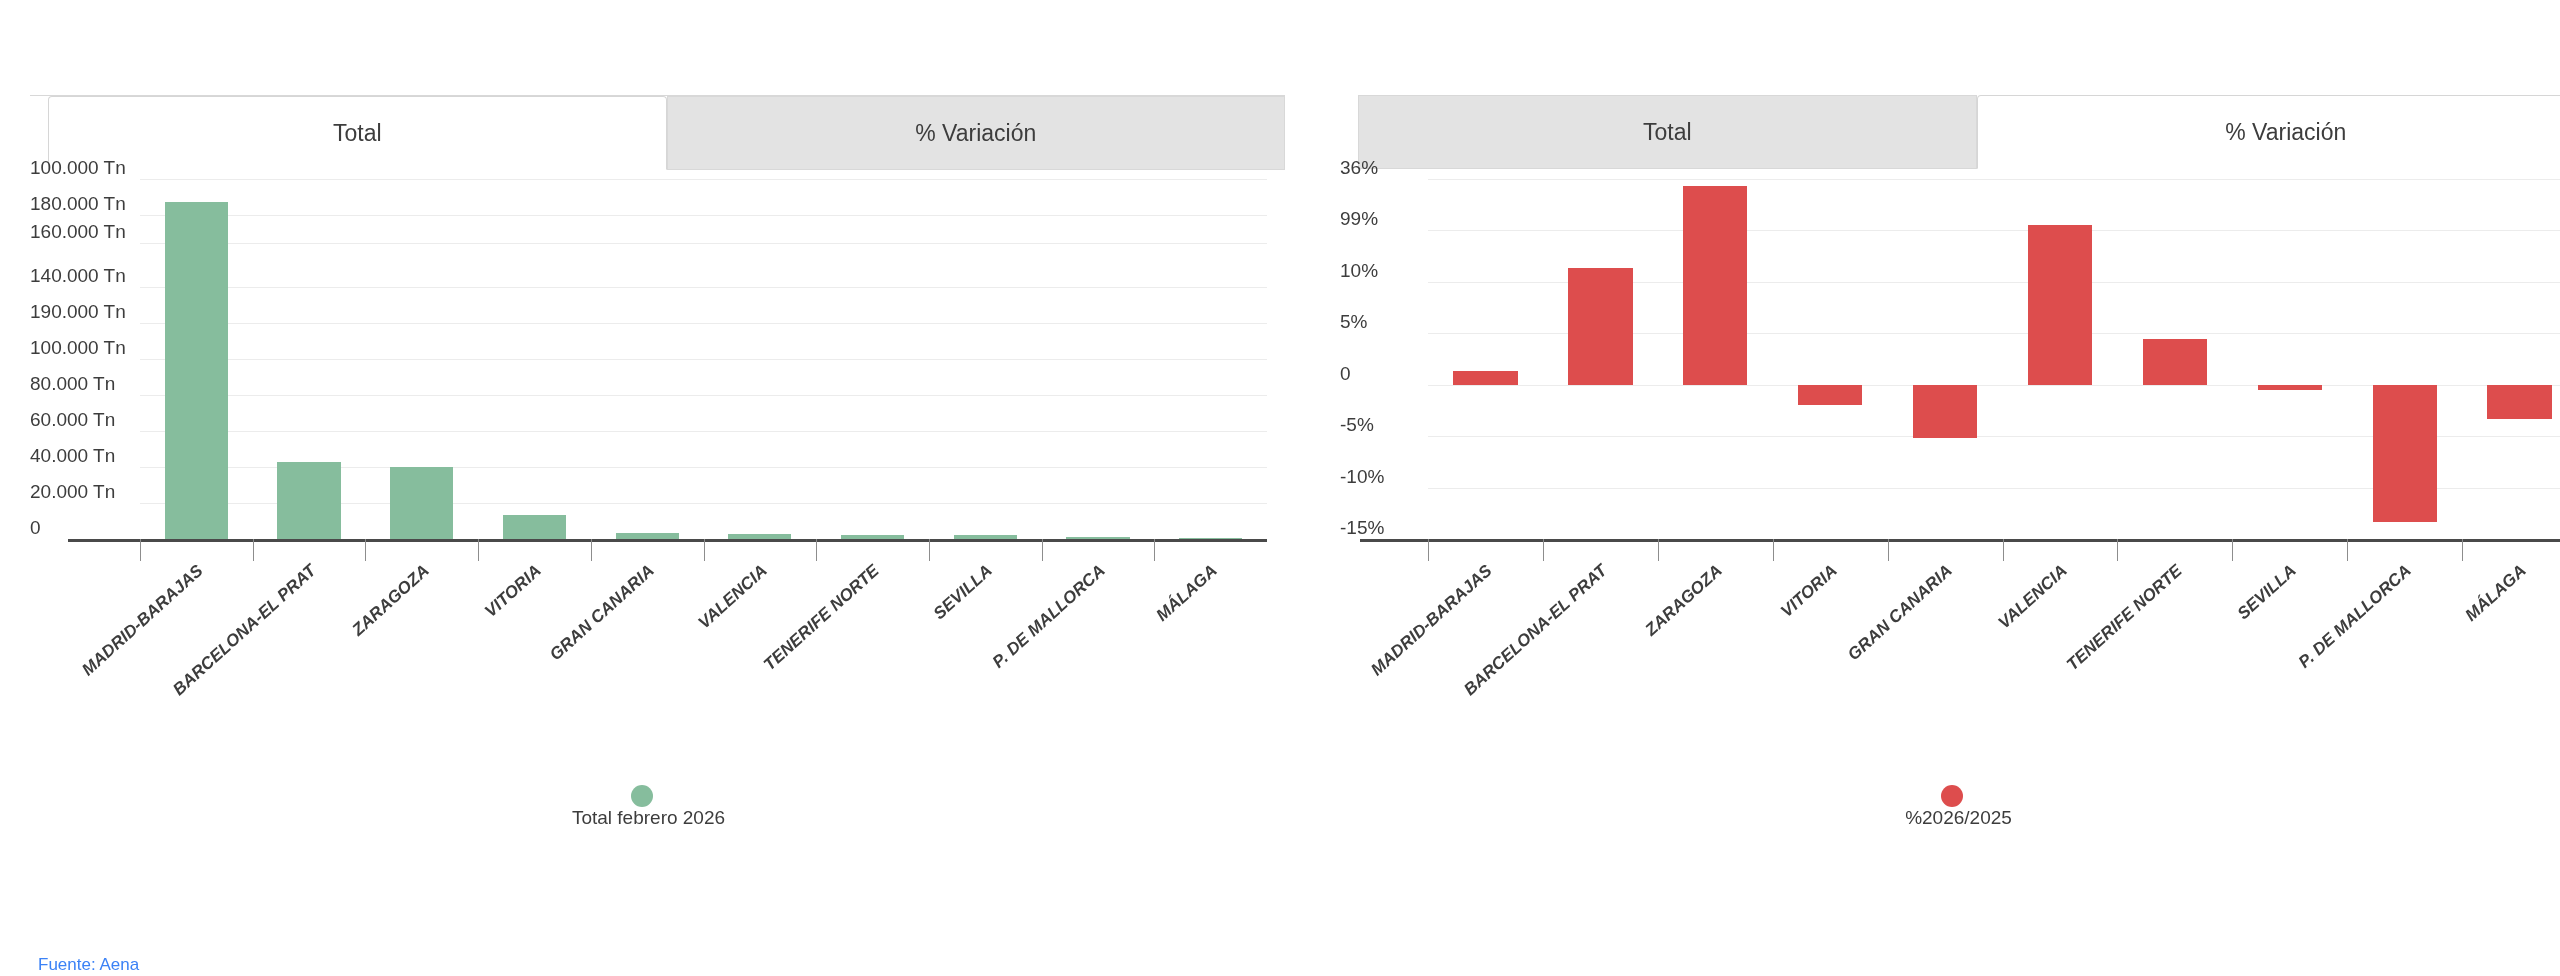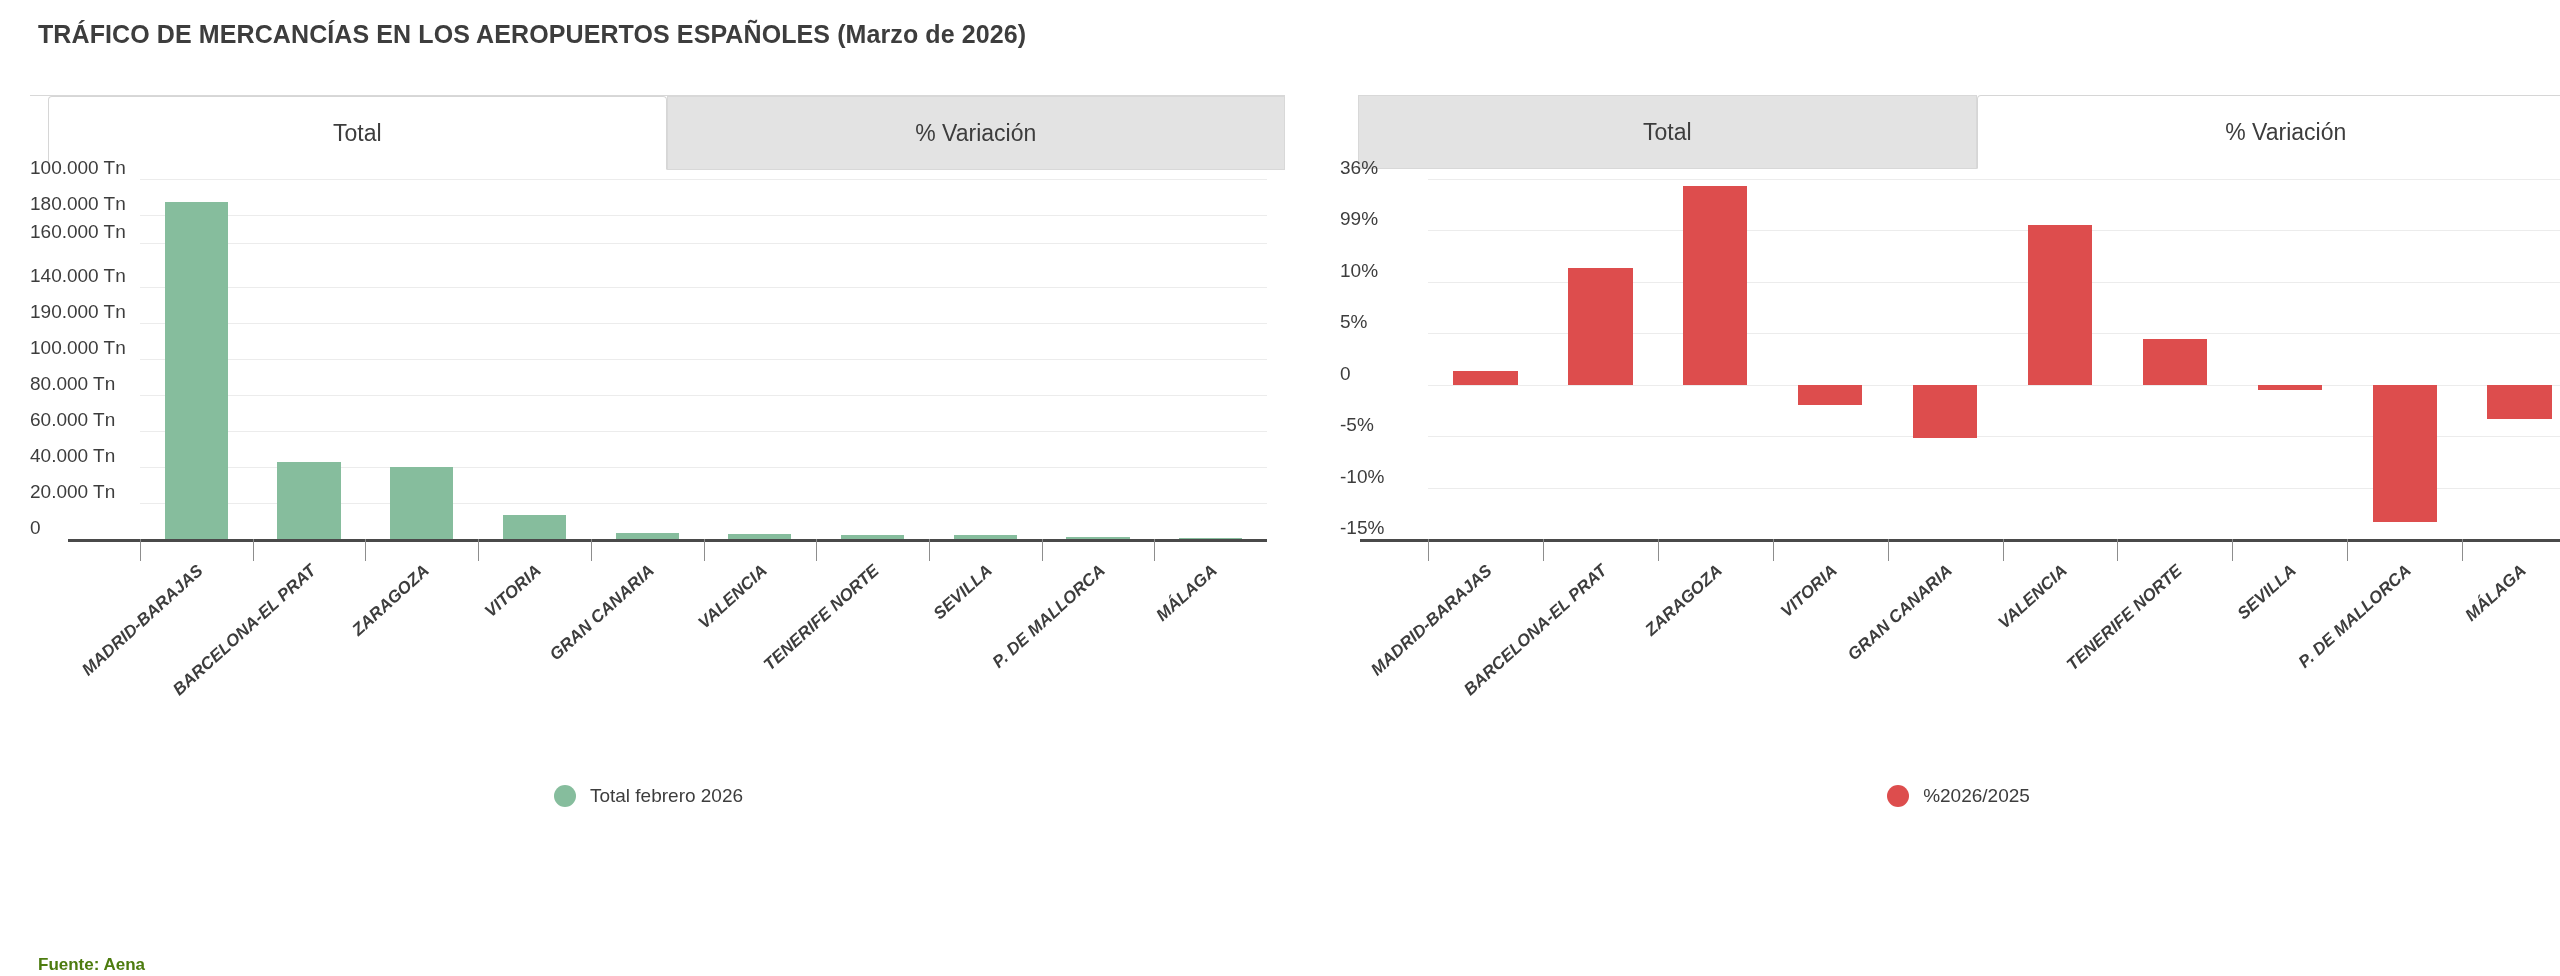--- a/index.html
+++ b/index.html
@@ -72,35 +72,34 @@
   .panel-right .xlabels{left:88px;width:1149px;}
   .xslot{flex:1 1 0;position:relative;}
   .xlab{
     position:absolute;left:48%;top:4px;
     transform-origin:left top;
     transform:rotate(-42deg) translate(-100%,0);
     font-size:17px;font-weight:700;font-style:italic;color:#3d3d3d;
     white-space:nowrap;text-align:right;
   }
 
-  .legend{position:absolute;top:690px;width:1237px;display:flex;align-items:center;justify-content:center;}
+  .legend{position:absolute;top:690px;width:1237px;display:flex;align-items:center;justify-content:center;flex-direction:column;}
   .legend .dot{width:22px;height:22px;border-radius:50%;margin-right:14px;}
   .legend .ltxt{font-size:19px;color:#3d3d3d;}
 
   .source{
     position:absolute;left:38px;top:955px;
-    font-size:17px;font-weight:700;color:#4d7c0f;
+    font-size:17px;font-weight:400;color:#3b82f6;
   }
 </style>
 </head>
 <body>
 
 <div class="page">
 
-  <div class="title">TRÁFICO DE MERCANCÍAS EN LOS AEROPUERTOS ESPAÑOLES (Marzo de 2026)</div>
 
   <div class="panel panel-left">
     <div class="tabs">
       <div class="tab active">Total</div>
       <div class="tab inactive">% Variación</div>
     </div>
     <div class="plot">
       <div class="ylabels">
           <div class="ytick" style="top: 0px;">
             <div class="gl"></div>

